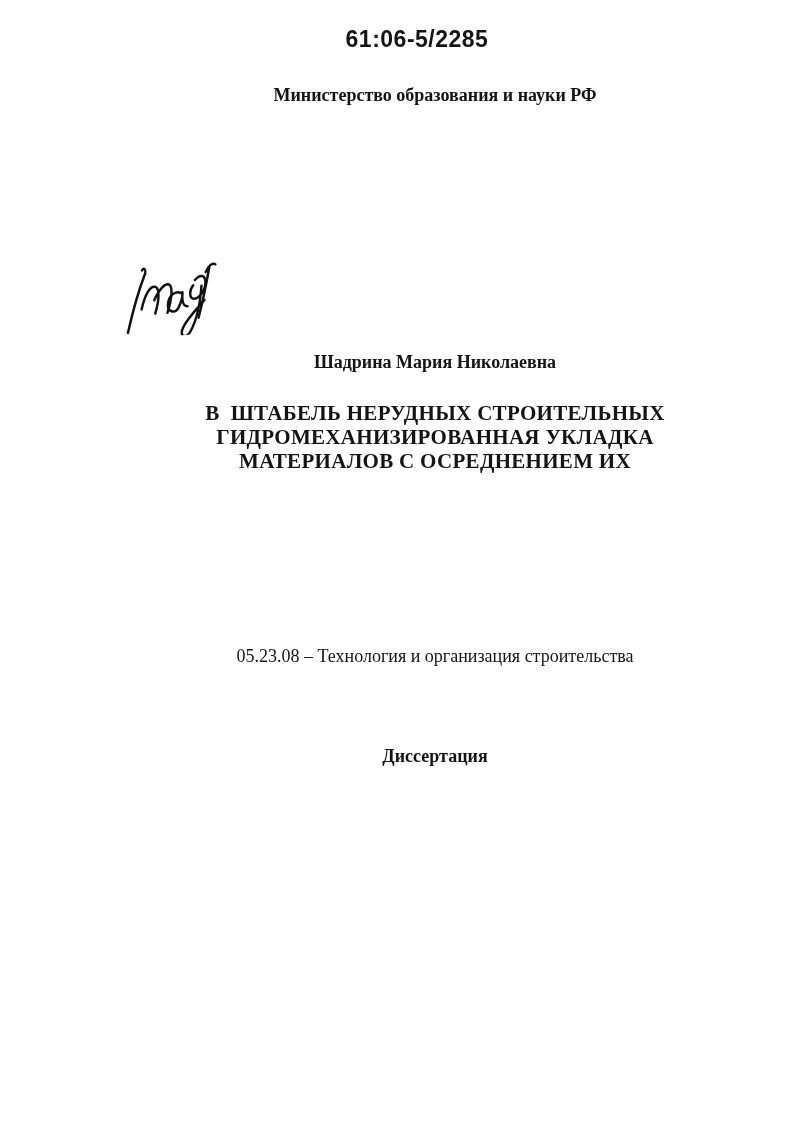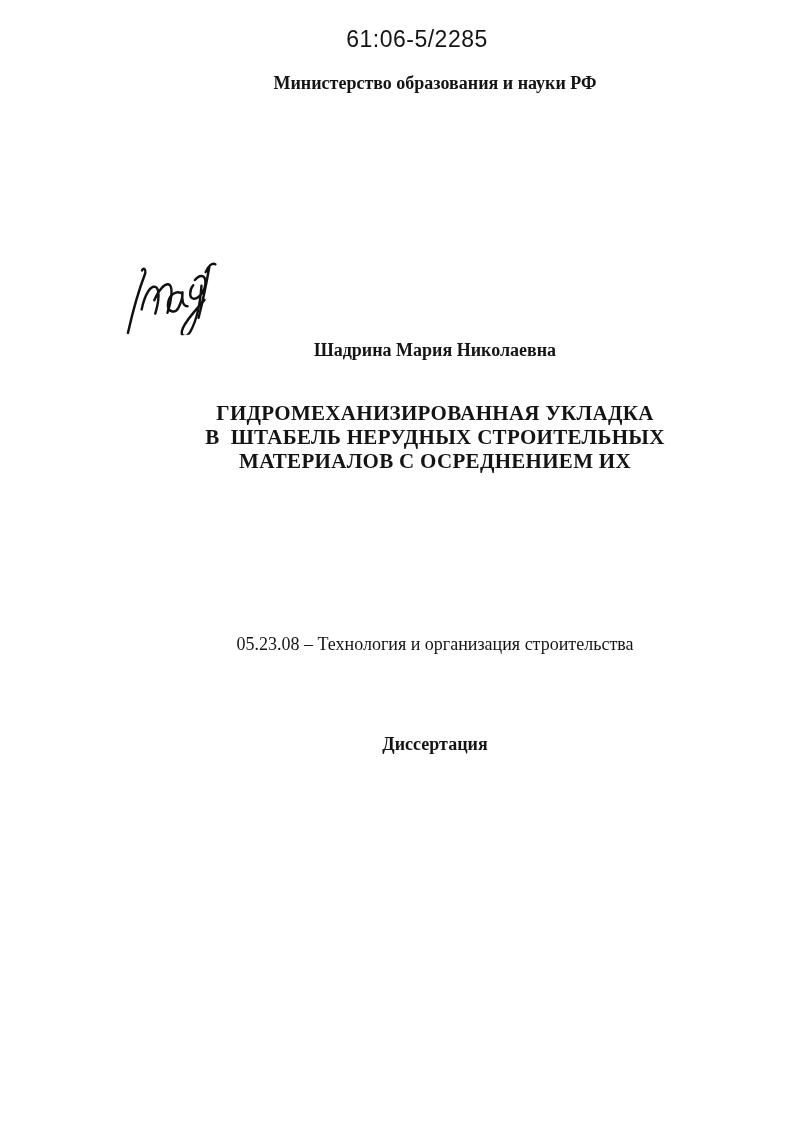--- a/index.html
+++ b/index.html
@@ -18,30 +18,31 @@
   }
   
   .line {
     position: absolute;
     left: 76px;
     right: 0;
     text-align: center;
     font-size: 18px;
     line-height: 1.2;
     white-space: pre;
+    margin-top: 12px;
   }
   .catalog {
     position: absolute;
     left: 40px;
     right: 0;
     top: 26px;
     text-align: center;
     font-family: "Liberation Sans", sans-serif;
     font-size: 23px;
-    font-weight: 400;
+    font-weight: 700;
     letter-spacing: 0.5px;
   }
   .bold { font-weight: 700; }
   .ministry   { top: 73px; }
   .university { top: 106px; }
   .abbr       { top: 139px; }
   .author     { top: 340px; }
   .title-block {
     position: absolute;
     left: 76px;
@@ -92,22 +93,22 @@
       <path d="M21,62 C25,48 31,39 36,41 C40,43 39,54 34,67 M34,54 C39,44 46,37 50,40 C53,43 51,55 46,67"></path>
       <path d="M61,49 C55,45 48,51 47,59 C46,66 53,69 57,63 C60,58 62,52 62,48 C61,55 61,62 66,62"></path>
       <path d="M75,37 C81,31 86,33 85,41 C84,49 77,56 72,55 C68,54 69,46 73,42 M81,43 C79,57 75,75 67,87 C62,94 56,91 60,83 C64,75 73,67 83,57"></path>
       <path d="M90,25 C86,41 81,59 76,74 M86,30 C89,24 93,21 96,23"></path>
     </svg>
   </div>
 
   <div class="line bold author">Шадрина Мария Николаевна</div>
 
   <div class="title-block">
+    <div class="t-line">В  ШТАБЕЛЬ НЕРУДНЫХ СТРОИТЕЛЬНЫХ</div>
     <div class="t-line">ГИДРОМЕХАНИЗИРОВАННАЯ УКЛАДКА</div>
-    <div class="t-line">В  ШТАБЕЛЬ НЕРУДНЫХ СТРОИТЕЛЬНЫХ</div>
     <div class="t-line">МАТЕРИАЛОВ С ОСРЕДНЕНИЕМ ИХ</div>
   </div>
 
   <div class="line specialty">05.23.08 – Технология и организация строительства</div>
 
   <div class="line bold doc-type">Диссертация</div>
 
 
 
 </div>

